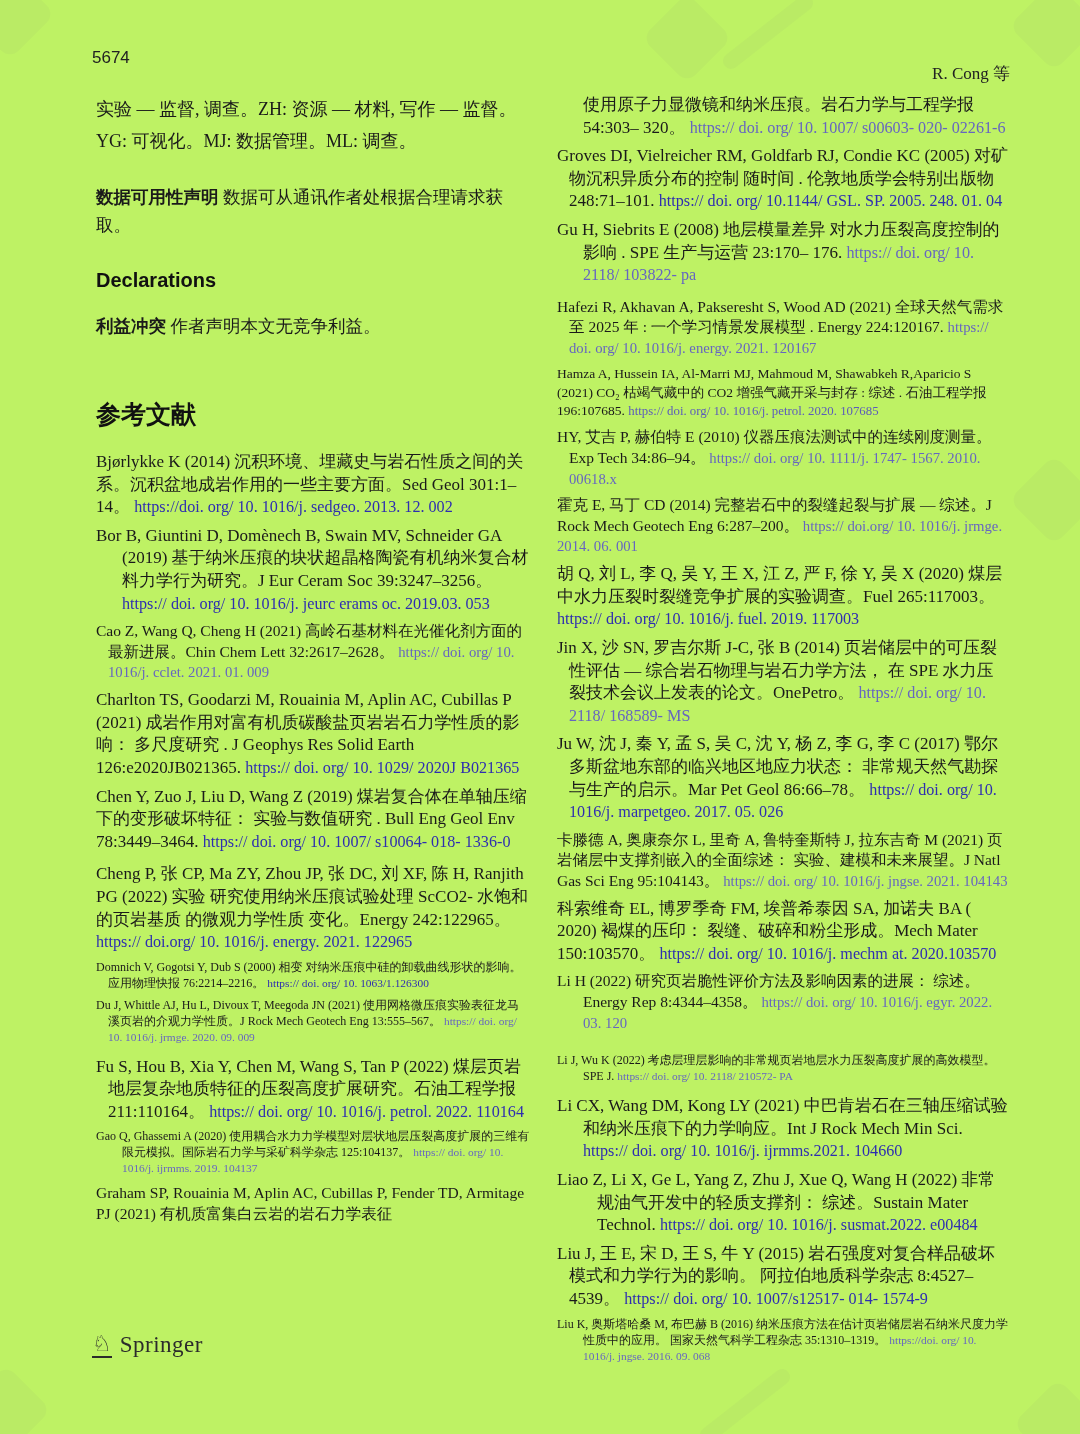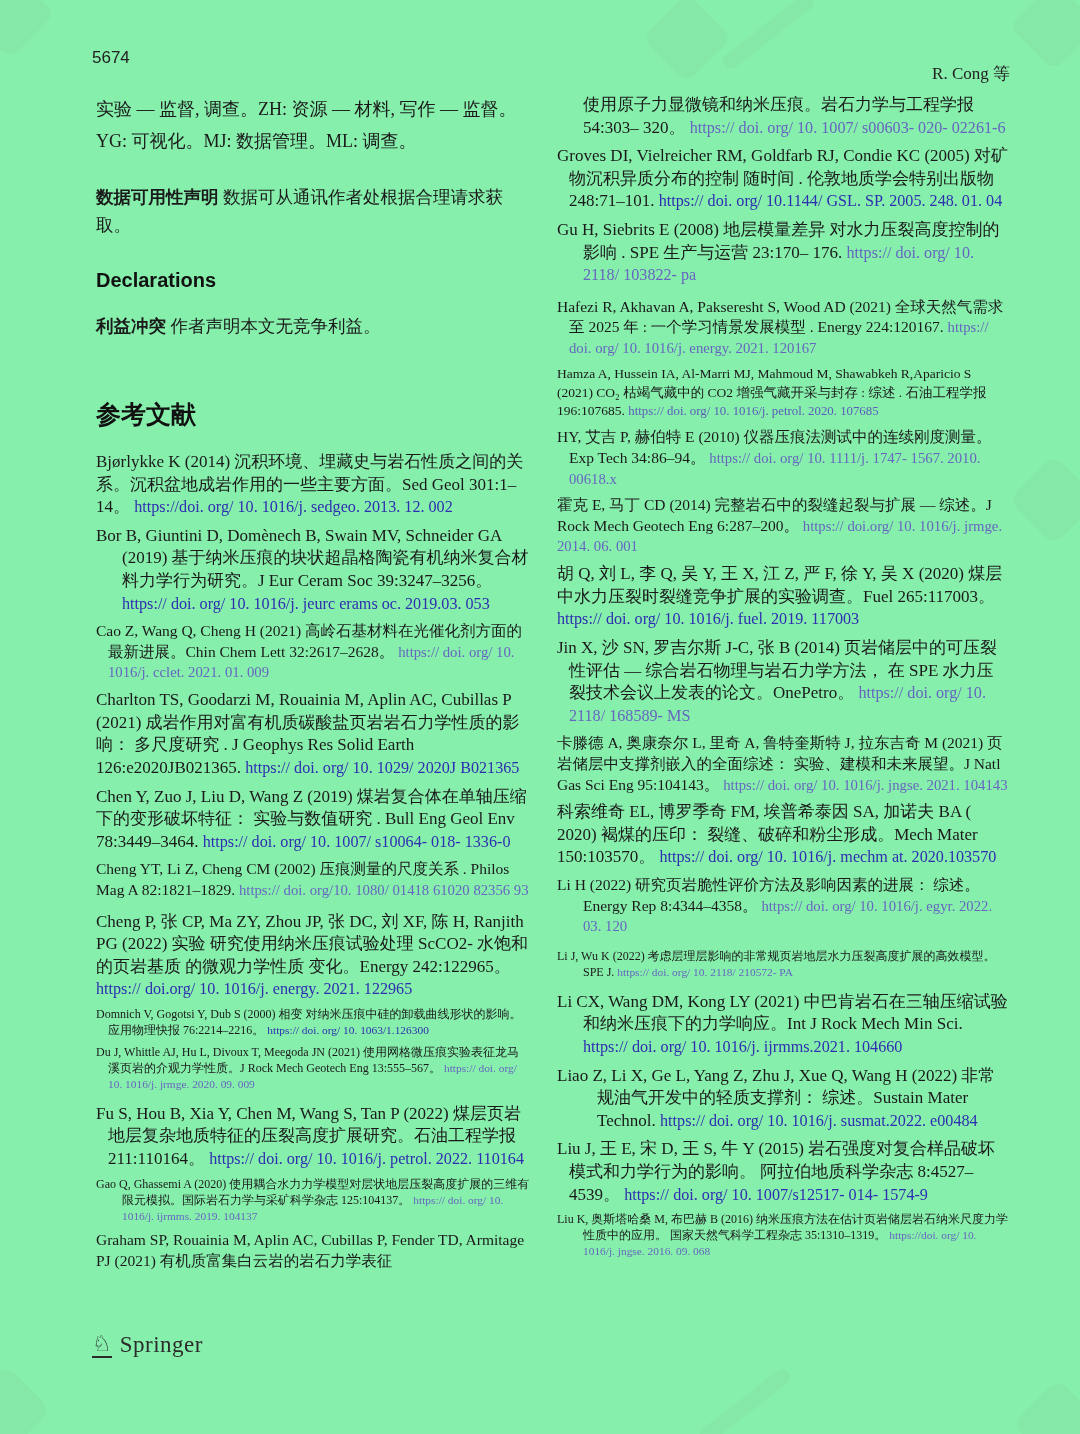--- a/index.html
+++ b/index.html
@@ -1,21 +1,21 @@
 <!DOCTYPE html>
 <html><head>
 <meta charset="utf-8">
 <style>
   html,body{margin:0;padding:0;}
   body{background:#e8e8e8;}
   .page{
     position:relative;
     width:1080px;height:1434px;
     margin:0 auto;
-    background:#86efac;
+    background:#bef264;
     font-family:"Liberation Serif","DejaVu Serif",serif;
     color:#1a1a1a;
     overflow:hidden;
   }
   
   .page-num{position:absolute;left:92px;top:48px;font-size:17px;font-family:"Liberation Sans","DejaVu Sans",sans-serif;color:#222;}
   .running-head{position:absolute;right:70px;top:62px;font-size:17px;color:#222;}
   
   .col-left{position:absolute;left:96px;top:94px;width:434px;}
   .col-right{position:absolute;left:557px;top:94px;width:453px;}
@@ -30,21 +30,21 @@
   .ref.md{font-size:12px;}
   .ref.sm{font-size:15.5px;}
   .ref.xs{font-size:13.5px;line-height:1.4;}
   .ref .doi{color:#2e2eb0;text-decoration:none;font-size:0.95em;}
   .ref .doi.light{color:#6666c0;}
   .ref.xs .doi{color:#5c5cba;}
   .hang12{padding-left:12px;text-indent:-12px;}
   .hang26{padding-left:26px;text-indent:-26px;}
   .hang40{padding-left:40px;text-indent:-40px;}
   .indent24{padding-left:26px;}
-  .mt4{margin-top:4px;}.mt6{margin-top:2px;}.mt8{margin-top:12px;}
+  .mt4{margin-top:4px;}.mt6{margin-top:2px;}.mt8{margin-top:20px;}
   .mt10{margin-top:10px;}.mt12{}
   
   .footer{position:absolute;left:92px;top:1332px;display:flex;align-items:center;gap:8px;color:#2b2b2b;}
   .springer-glyph{font-size:22px;line-height:1;border-bottom:2px solid #2b2b2b;padding-bottom:1px;}
   .springer-name{font-size:23px;letter-spacing:0.5px;}
   
   .wm{position:absolute;opacity:0.05;pointer-events:none;}
   .wm .diamond{width:64px;height:64px;background:#777;border-radius:12px;transform:rotate(45deg);}
   .wm .streak{width:110px;height:16px;background:#777;border-radius:8px;transform:rotate(-38deg);margin:-46px 0 0 58px;}
 </style>
@@ -88,39 +88,39 @@
 
     <p class="decl-line"><b>利益冲突</b> <span>作者声明本文无竞争利益。</span></p>
 
     <h2 class="refs-heading">参考文献</h2>
 
     <div class="ref"><span>Bjørlykke K (2014) 沉积环境、埋藏史与岩石性质之间的关系。沉积盆地成岩作用的一些主要方面。Sed Geol 301:1–14。</span> <a class="doi">https://doi. org/ 10. 1016/j. sedgeo. 2013. 12. 002</a></div>
     <div class="ref hang26"><span>Bor B, Giuntini D, Domènech B, Swain MV, Schneider GA (2019) 基于纳米压痕的块状超晶格陶瓷有机纳米复合材料力学行为研究。J Eur Ceram Soc 39:3247–3256。</span> <a class="doi">https:// doi. org/ 10. 1016/j. jeurc erams oc. 2019.03. 053</a></div>
     <div class="ref sm hang12"><span>Cao Z, Wang Q, Cheng H (2021) 高岭石基材料在光催化剂方面的最新进展。Chin Chem Lett 32:2617–2628。</span> <a class="doi light">https:// doi. org/ 10. 1016/j. cclet. 2021. 01. 009</a></div>
     <div class="ref mt4"><span>Charlton TS, Goodarzi M, Rouainia M, Aplin AC, Cubillas P (2021) 成岩作用对富有机质碳酸盐页岩岩石力学性质的影响： 多尺度研究 . J Geophys Res Solid Earth 126:e2020JB021365.</span> <a class="doi">https:// doi. org/ 10. 1029/ 2020J B021365</a></div>
     <div class="ref"><span>Chen Y, Zuo J, Liu D, Wang Z (2019) 煤岩复合体在单轴压缩下的变形破坏特征： 实验与数值研究 . Bull Eng Geol Env 78:3449–3464.</span> <a class="doi">https:// doi. org/ 10. 1007/ s10064- 018- 1336-0</a></div>
-    <div class="ref sm"><span>Cheng YT, Li Z, Cheng CM (2002) 压痕测量的尺度关系 . Philos Mag A 82:1821–1829.</span> <a class="doi light">https:// doi. org/10. 1080/ 01418 61020 82356 93</a></div>
     <div class="ref mt10"><span>Cheng P, 张 CP, Ma ZY, Zhou JP, 张 DC, 刘 XF, 陈 H, Ranjith PG (2022) 实验 研究使用纳米压痕试验处理 ScCO2- 水饱和的页岩基质 的微观力学性质 变化。Energy 242:122965。</span> <a class="doi">https:// doi.org/ 10. 1016/j. energy. 2021. 122965</a></div>
     <div class="ref md hang12"><span>Domnich V, Gogotsi Y, Dub S (2000) 相变 对纳米压痕中硅的卸载曲线形状的影响。应用物理快报 76:2214–2216。</span> <a class="doi">https:// doi. org/ 10. 1063/1.126300</a></div>
     <div class="ref md hang12 mt4"><span>Du J, Whittle AJ, Hu L, Divoux T, Meegoda JN (2021) 使用网格微压痕实验表征龙马溪页岩的介观力学性质。J Rock Mech Geotech Eng 13:555–567。</span> <a class="doi light">https:// doi. org/ 10. 1016/j. jrmge. 2020. 09. 009</a></div>
     <div class="ref hang12 mt10"><span>Fu S, Hou B, Xia Y, Chen M, Wang S, Tan P (2022) 煤层页岩地层复杂地质特征的压裂高度扩展研究。石油工程学报 211:110164。</span> <a class="doi">https:// doi. org/ 10. 1016/j. petrol. 2022. 110164</a></div>
     <div class="ref md hang26 mt6"><span>Gao Q, Ghassemi A (2020) 使用耦合水力力学模型对层状地层压裂高度扩展的三维有限元模拟。国际岩石力学与采矿科学杂志 125:104137。</span> <a class="doi light">https:// doi. org/ 10. 1016/j. ijrmms. 2019. 104137</a></div>
     <div class="ref sm"><span>Graham SP, Rouainia M, Aplin AC, Cubillas P, Fender TD, Armitage PJ (2021) 有机质富集白云岩的岩石力学表征</span></div>
   </div>
 
   <div class="col-right">
     <div class="ref indent24"><span>使用原子力显微镜和纳米压痕。岩石力学与工程学报 54:303– 320。</span> <a class="doi light">https:// doi. org/ 10. 1007/ s00603- 020- 02261-6</a></div>
     <div class="ref hang12"><span>Groves DI, Vielreicher RM, Goldfarb RJ, Condie KC (2005) 对矿物沉积异质分布的控制 随时间 . 伦敦地质学会特别出版物 248:71–101.</span> <a class="doi">https:// doi. org/ 10.1144/ GSL. SP. 2005. 248. 01. 04</a></div>
     <div class="ref hang26"><span>Gu H, Siebrits E (2008) 地层模量差异 对水力压裂高度控制的影响 . SPE 生产与运营 23:170– 176.</span> <a class="doi light">https:// doi. org/ 10. 2118/ 103822- pa</a></div>
     <div class="ref sm hang12 mt10"><span>Hafezi R, Akhavan A, Pakseresht S, Wood AD (2021) 全球天然气需求至 2025 年 : 一个学习情景发展模型 . Energy 224:120167.</span> <a class="doi light">https:// doi. org/ 10. 1016/j. energy. 2021. 120167</a></div>
     <div class="ref xs mt6"><span>Hamza A, Hussein IA, Al-Marri MJ, Mahmoud M, Shawabkeh R,Aparicio S (2021) CO₂ 枯竭气藏中的 CO2 增强气藏开采与封存 : 综述 . 石油工程学报 196:107685.</span> <a class="doi">https:// doi. org/ 10. 1016/j. petrol. 2020. 107685</a></div>
     <div class="ref sm hang12 mt12"><span>HY, 艾吉 P, 赫伯特 E (2010) 仪器压痕法测试中的连续刚度测量。Exp Tech 34:86–94。</span> <a class="doi light">https:// doi. org/ 10. 1111/j. 1747- 1567. 2010. 00618.x</a></div>
     <div class="ref sm mt12"><span>霍克 E, 马丁 CD (2014) 完整岩石中的裂缝起裂与扩展 — 综述。J Rock Mech Geotech Eng 6:287–200。</span> <a class="doi light">https:// doi.org/ 10. 1016/j. jrmge. 2014. 06. 001</a></div>
     <div class="ref mt4"><span>胡 Q, 刘 L, 李 Q, 吴 Y, 王 X, 江 Z, 严 F, 徐 Y, 吴 X (2020) 煤层中水力压裂时裂缝竞争扩展的实验调查。Fuel 265:117003。</span> <a class="doi">https:// doi. org/ 10. 1016/j. fuel. 2019. 117003</a></div>
     <div class="ref hang12"><span>Jin X, 沙 SN, 罗吉尔斯 J-C, 张 B (2014) 页岩储层中的可压裂性评估 — 综合岩石物理与岩石力学方法， 在 SPE 水力压裂技术会议上发表的论文。OnePetro。</span> <a class="doi light">https:// doi. org/ 10. 2118/ 168589- MS</a></div>
+    <div class="ref hang12"><span>Ju W, 沈 J, 秦 Y, 孟 S, 吴 C, 沈 Y, 杨 Z, 李 G, 李 C (2017) 鄂尔多斯盆地东部的临兴地区地应力状态： 非常规天然气勘探与生产的启示。Mar Pet Geol 86:66–78。</span> <a class="doi">https:// doi. org/ 10. 1016/j. marpetgeo. 2017. 05. 026</a></div>
     <div class="ref sm mt6"><span>卡滕德 A, 奥康奈尔 L, 里奇 A, 鲁特奎斯特 J, 拉东吉奇 M (2021) 页岩储层中支撑剂嵌入的全面综述： 实验、建模和未来展望。J Natl Gas Sci Eng 95:104143。</span> <a class="doi light">https:// doi. org/ 10. 1016/j. jngse. 2021. 104143</a></div>
     <div class="ref mt6"><span>科索维奇 EL, 博罗季奇 FM, 埃普希泰因 SA, 加诺夫 BA ( 2020) 褐煤的压印： 裂缝、破碎和粉尘形成。Mech Mater 150:103570。</span> <a class="doi">https:// doi. org/ 10. 1016/j. mechm at. 2020.103570</a></div>
     <div class="ref sm hang26 mt4"><span>Li H (2022) 研究页岩脆性评价方法及影响因素的进展： 综述。Energy Rep 8:4344–4358。</span> <a class="doi light">https:// doi. org/ 10. 1016/j. egyr. 2022. 03. 120</a></div>
     <div class="ref md hang26 mt8"><span>Li J, Wu K (2022) 考虑层理层影响的非常规页岩地层水力压裂高度扩展的高效模型。SPE J.</span> <a class="doi light">https:// doi. org/ 10. 2118/ 210572- PA</a></div>
     <div class="ref hang26 mt10"><span>Li CX, Wang DM, Kong LY (2021) 中巴肯岩石在三轴压缩试验和纳米压痕下的力学响应。Int J Rock Mech Min Sci.</span> <a class="doi">https:// doi. org/ 10. 1016/j. ijrmms.2021. 104660</a></div>
     <div class="ref hang40"><span>Liao Z, Li X, Ge L, Yang Z, Zhu J, Xue Q, Wang H (2022) 非常规油气开发中的轻质支撑剂： 综述。Sustain Mater Technol.</span> <a class="doi">https:// doi. org/ 10. 1016/j. susmat.2022. e00484</a></div>
     <div class="ref hang12"><span>Liu J, 王 E, 宋 D, 王 S, 牛 Y (2015) 岩石强度对复合样品破坏模式和力学行为的影响。 阿拉伯地质科学杂志 8:4527–4539。</span> <a class="doi">https:// doi. org/ 10. 1007/s12517- 014- 1574-9</a></div>
     <div class="ref md hang26"><span>Liu K, 奥斯塔哈桑 M, 布巴赫 B (2016) 纳米压痕方法在估计页岩储层岩石纳米尺度力学性质中的应用。 国家天然气科学工程杂志 35:1310–1319。</span> <a class="doi light">https://doi. org/ 10. 1016/j. jngse. 2016. 09. 068</a></div>
   </div>
 

